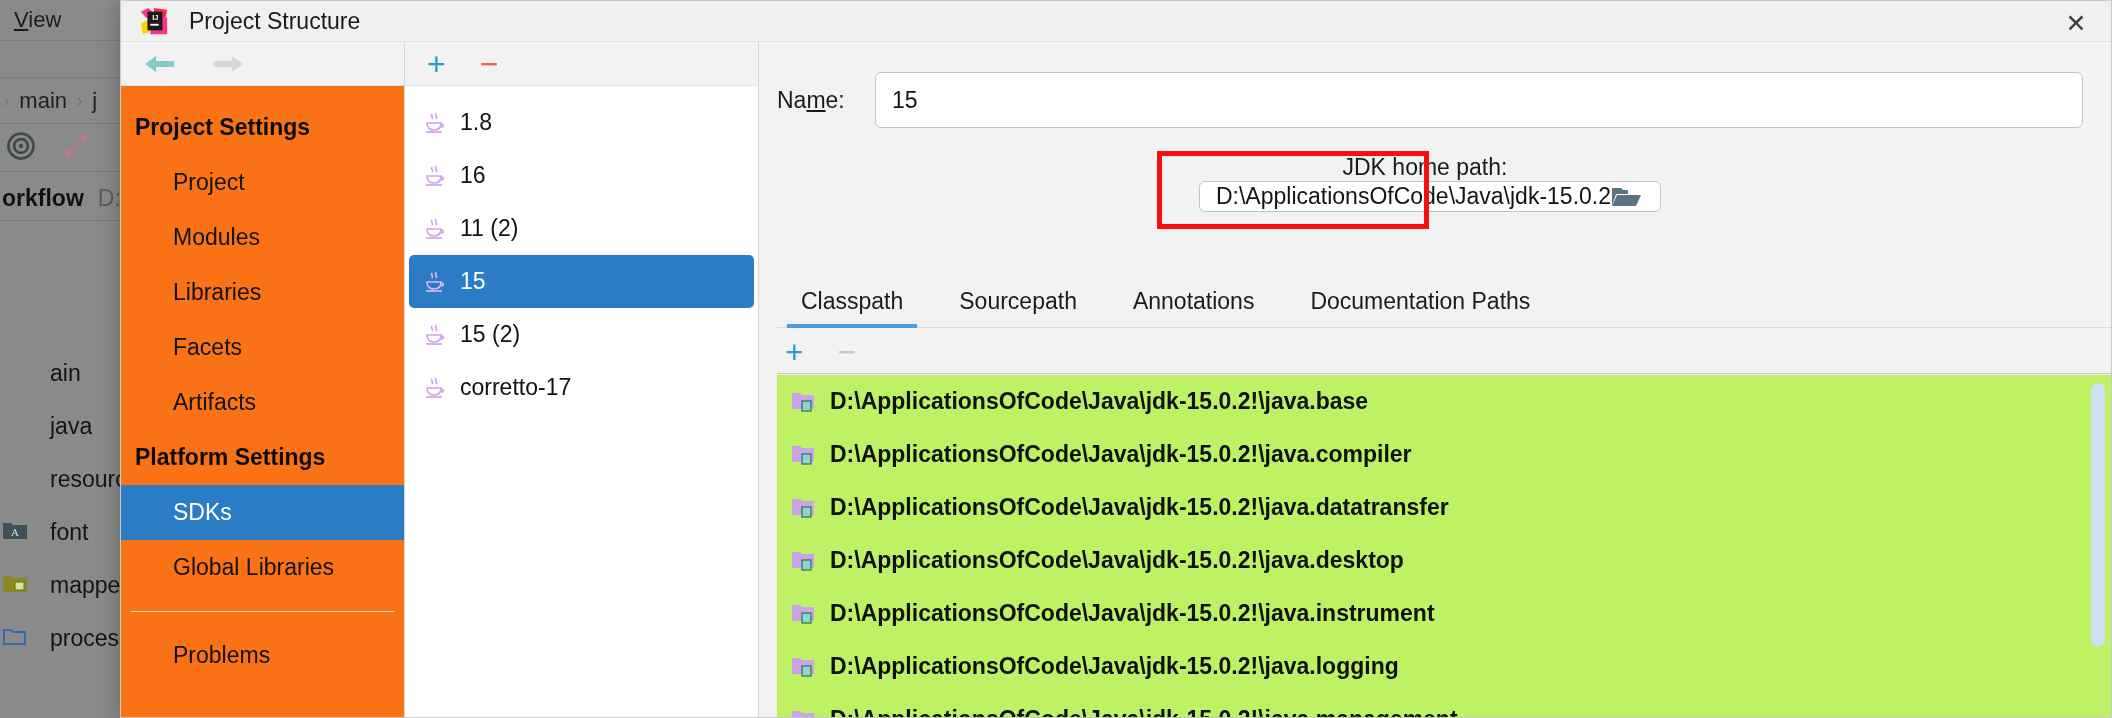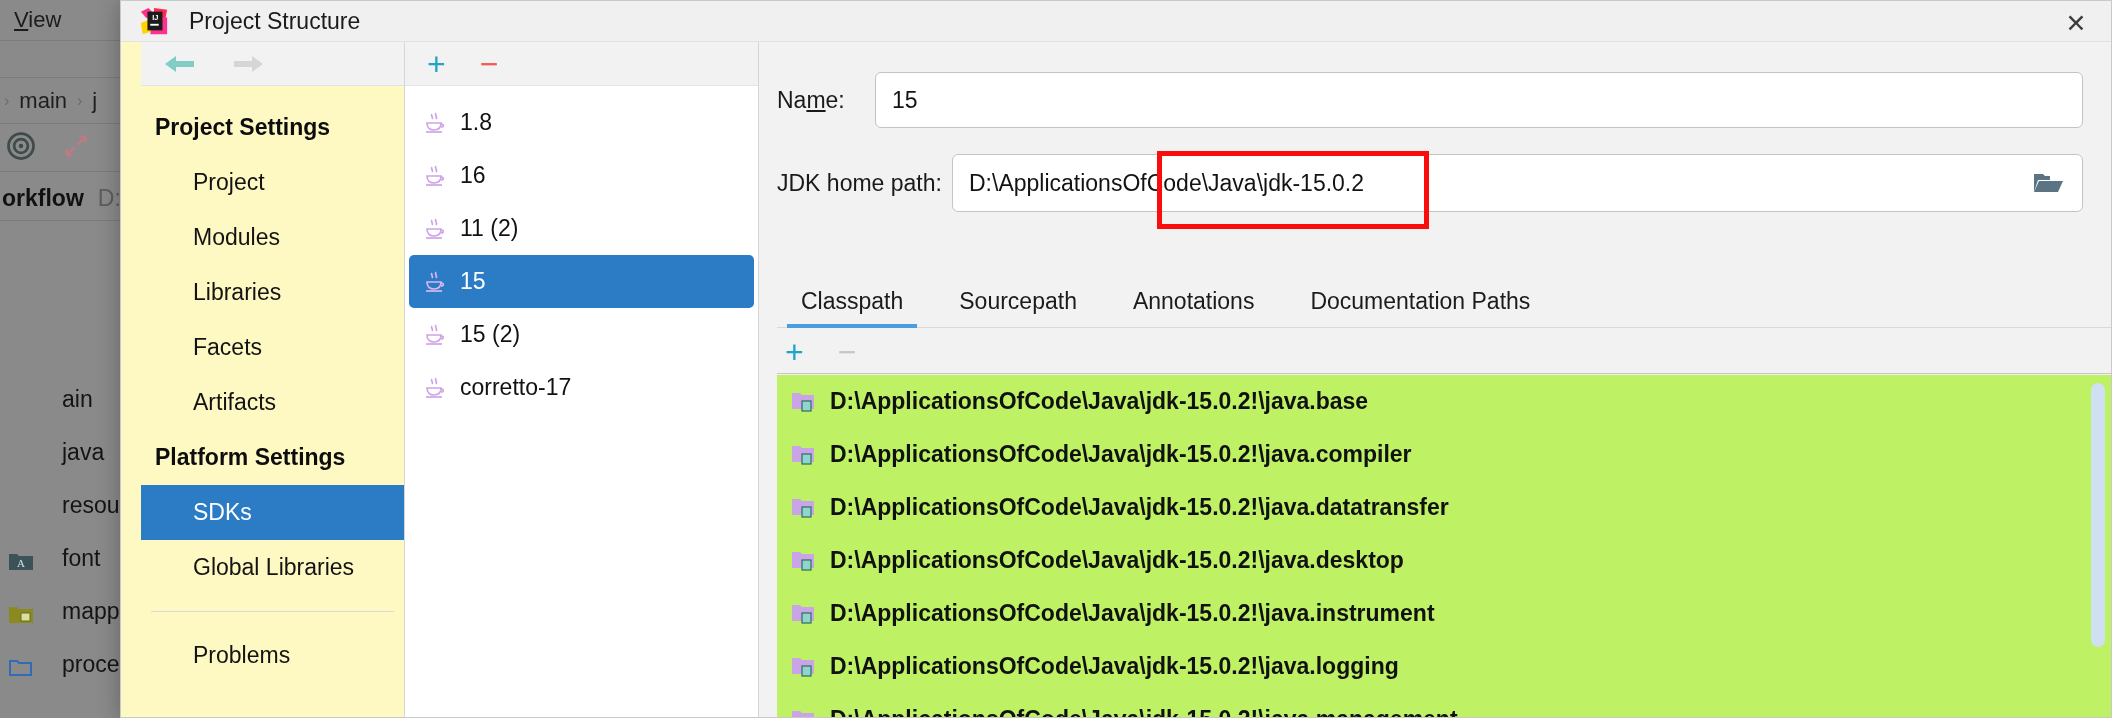--- a/index.html
+++ b/index.html
@@ -45,22 +45,22 @@
     display: flex; align-items: center; gap: 14px; padding-left: 2px;
     font-size: 23px;
   }
   .ide-title-row .bold { font-weight: bold; color: #111; }
   .ide-title-row .path { color: #5c5c5c; }
 
   .ide-tree {
     position: absolute; left: 0; top: 360px; width: 130px;
   }
   .tree-row {
-    height: 53px; display: flex; align-items: flex-end; gap: 28px;
-    font-size: 23px; color: #141414; padding-left: 8px;
+    height: 53px; display: flex; align-items: flex-start; gap: 22px;
+    font-size: 23px; color: #141414; padding-left: 2px;
   }
   .tree-icon { width: 26px; height: 22px; flex: 0 0 auto; position: relative; }
 
   
   .ide-run-row {
     position: absolute; right: 0; top: 52px; width: 122px; height: 44px;
     display: flex; align-items: center; gap: 12px;
   }
   .ide-run-name {
     position: absolute; right: 0; top: 142px; font-size: 23px; color: #141414;
@@ -88,23 +88,22 @@
   .dlg-close {
     position: absolute; right: 18px; top: 8px;
     width: 34px; height: 28px; display: flex; align-items: center; justify-content: center;
     color: #3c3c3c; font-size: 25px; line-height: 1;
   }
 
   .dlg-body { position: absolute; left:0; top: 41px; right: 0; bottom: 0; display: flex; }
 
   
   .nav-col {
-    width: 284px; background: #fef9c3; border-right: 1px solid #d6d6d6;
+    width: 284px; background: #f97316; border-right: 1px solid #d6d6d6;
     position: relative;
-    padding-left: 20px;
   }
   .nav-toolbar {
     height: 44px; border-bottom: 1px solid #e3e3e3;
     display: flex; align-items: center; gap: 34px; padding-left: 22px;
     background: #f2f2f2;
   }
   .nav-list { padding-top: 14px; }
   .nav-group {
     font-size: 23px; font-weight: bold; color: #0d0d0d;
     padding: 14px 0 14px 14px;
@@ -145,21 +144,21 @@
   .field-label { font-size: 23px; color: #1a1a1a; }
   .field-label u { text-decoration: underline; }
   #name-label { width: 98px; }
   .text-input {
     flex: 1; height: 56px; background: #fff;
     border: 1px solid #c4c4c4; border-radius: 6px;
     display: flex; align-items: center; padding-left: 16px;
     font-size: 23px; color: #131313;
   }
 
-  #jdk-row { position: absolute; left: 18px; top: 112px; right: 28px; height: 58px; }
+  #jdk-row { position: absolute; left: 18px; top: 112px; right: 28px; height: 58px; flex-direction: column; }
   #jdk-label { width: 175px; }
   .input-with-btn {
     flex: 1; height: 58px; background: #fff;
     border: 1px solid #c4c4c4; border-radius: 6px;
     display: flex; align-items: center; justify-content: space-between;
     padding: 0 18px 0 16px;
     font-size: 23px; color: #131313;
   }
   .redbox {
     position: absolute; border: 5px solid #fb0d0d;

